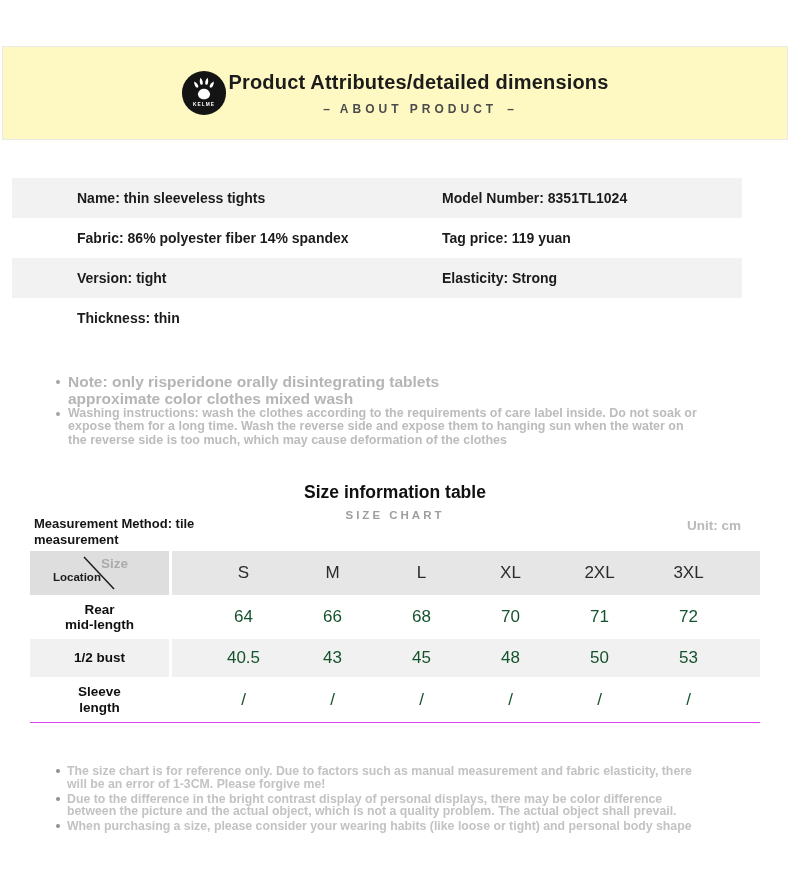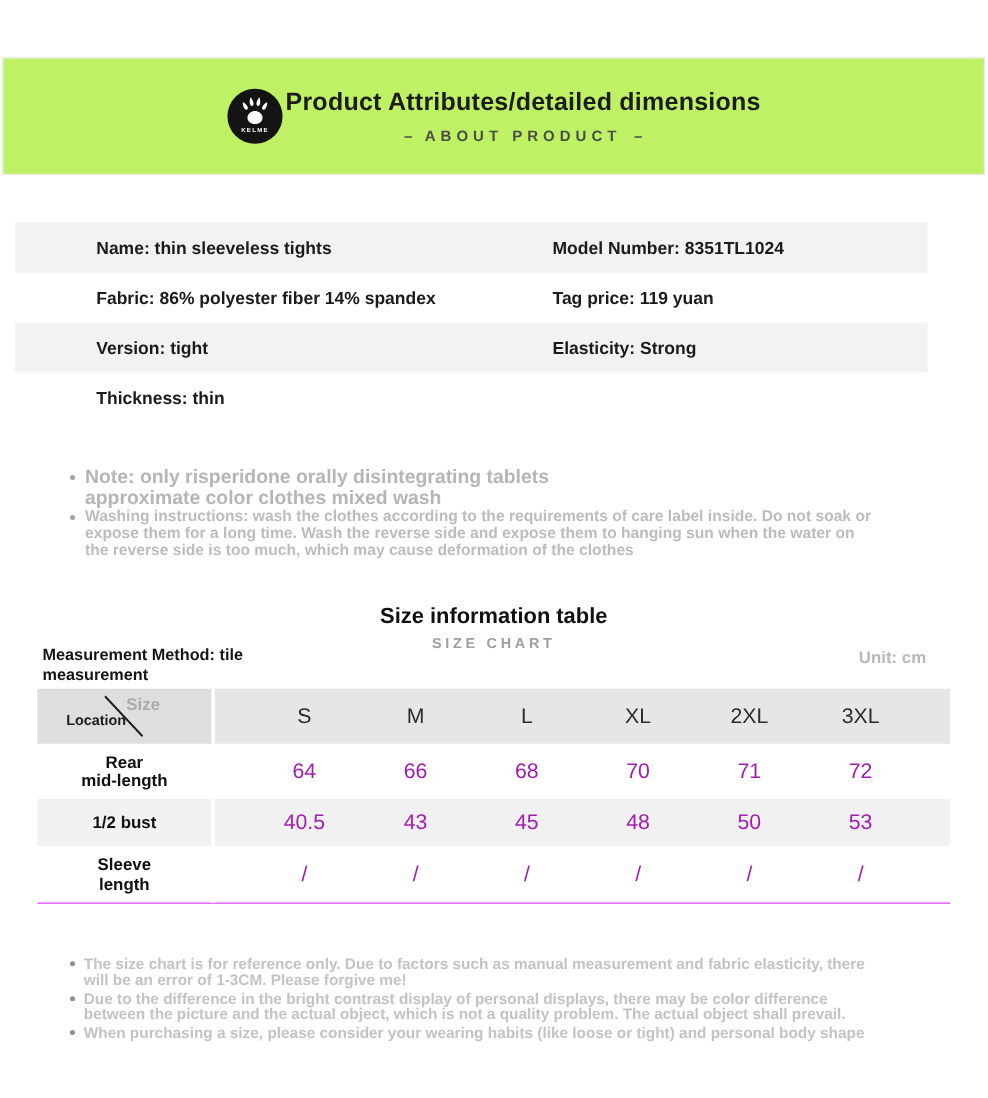--- a/index.html
+++ b/index.html
@@ -5,21 +5,21 @@
   * { margin:0; padding:0; box-sizing:border-box; }
   html,body { background:#fff; }
   .page {
     position:relative; width:790px; height:878px; background:#fff;
     overflow:hidden; font-family:"Liberation Sans", sans-serif; color:#1b1b1b;
   }
 
   
   .header-card {
     position:absolute; left:2px; right:2px; top:46px; height:94px;
-    background:#bef264; border:1px solid #e9e9e9;
+    background:#fef9c3; border:1px solid #e9e9e9;
     display:flex; align-items:center; justify-content:center; gap:1px;
   }
   .logo { width:46px; height:46px; flex:0 0 auto; }
   .head-text { text-align:center; }
   .page-title { font-size:20px; font-weight:700; color:#1c1c1c; letter-spacing:.2px; }
   .subtitle { margin-top:8px; display:flex; align-items:center; justify-content:center;
     font-size:12px; font-weight:600; letter-spacing:4px; color:#4b4b4b; }
   .subtitle .dash { margin:0 10px; letter-spacing:0; }
 
   
@@ -49,21 +49,21 @@
     font-weight:700; color:#151515; line-height:16px; }
   .unit { position:absolute; top:518px; right:49px; font-size:13.5px; font-weight:700; color:#b9b9b9; }
 
   
   .sizetable { position:absolute; left:30px; top:551px; width:730px; border-bottom:1px solid #d946ef; }
   .strow { display:flex; }
   .stlabel { width:142px; flex:0 0 142px; border-right:3px solid #fff;
     display:flex; align-items:center; justify-content:center; text-align:center;
     font-size:13.5px; font-weight:700; color:#101010; white-space:pre-line; line-height:15.5px; }
   .stdata { flex:1; display:flex; align-items:center; padding:0 27px; }
-  .stcell { flex:1; text-align:center; font-size:17px; font-weight:400; color:#a21caf; }
+  .stcell { flex:1; text-align:center; font-size:17px; font-weight:400; color:#14532d; }
   .sthead .stlabel { background:#dedede; position:relative; }
   .sthead .stdata { background:#e6e6e6; }
   .sthead .stcell { color:#2b2b2b; }
   .stripe-row .stlabel, .stripe-row .stdata { background:#f1f1f1; }
   .corner-svg { position:absolute; left:0; top:0; }
   .corner-size { position:absolute; left:71px; top:5px; font-size:13.5px; font-weight:600; color:#ababab; }
   .corner-loc { position:absolute; left:23px; top:19px; font-size:11.5px; font-weight:600; color:#1d1d1d; }
 
   
   .disclaimer { position:absolute; left:55px; top:765px; width:650px; list-style:none; }

